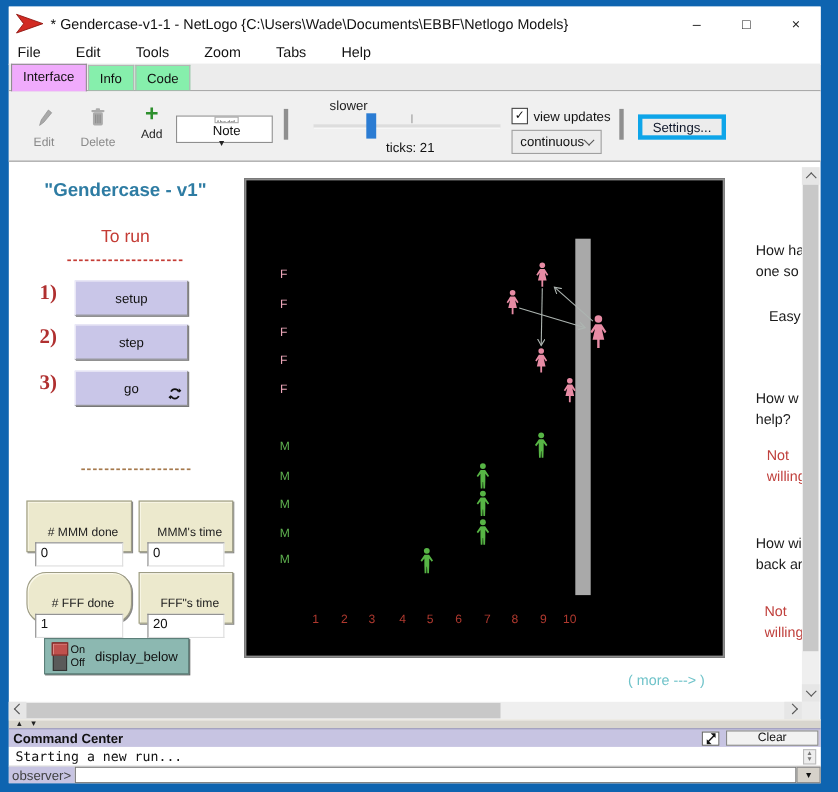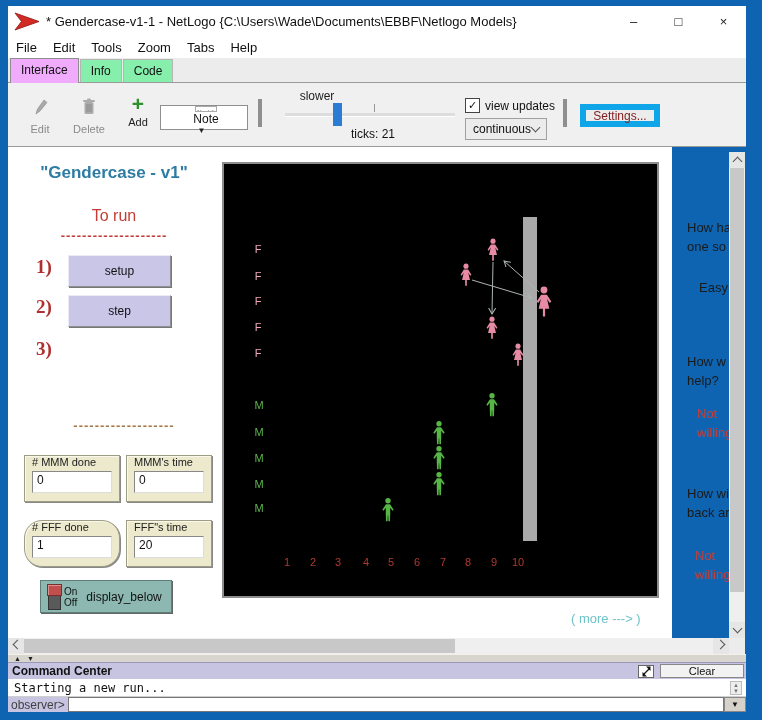--- a/index.html
+++ b/index.html
@@ -1,28 +1,28 @@
 <!DOCTYPE html>
 <html><head>
 <meta charset="utf-8">
 <style>
   html,body{margin:0;padding:0;}
   body{width:762px;height:720px;position:relative;background:#0e64b0;font-family:"Liberation Sans",sans-serif;overflow:hidden;}
-  #app{position:absolute;left:8px;top:6px;width:664px;height:706px;background:#fff;}
+  #app{position:absolute;left:8px;top:6px;width:738px;height:706px;background:#fff;}
   .abs{position:absolute;}
 
   
   #title-bar{left:0;top:0;width:738px;height:30px;background:#fff;display:flex;align-items:center;}
   #nl-logo{width:26px;height:19px;margin-left:6px;}
   #window-title{font-size:13px;color:#111;margin-left:6px;white-space:nowrap;}
   .win-btns{margin-left:auto;display:flex;}
   .win-btn{width:45px;height:30px;display:flex;align-items:center;justify-content:center;font-size:13px;color:#222;}
 
   
-  #menu-bar{left:0;top:30px;width:738px;height:22px;background:#fff;display:flex;align-items:center;border-bottom:1px solid #e3e3e3;}
+  #menu-bar{left:0;top:30px;width:738px;height:22px;background:#fff;display:flex;align-items:center;border-bottom:1px solid #e3e3e3;gap:16px;}
   .menu-item{font-size:13px;color:#111;padding:0 8px;}
   .menu-item:first-child{padding-left:8px;}
 
   
   #tab-bar{left:0;top:52px;width:738px;height:25px;background:#ececec;border-bottom:1px solid #9a9a9a;display:flex;align-items:flex-end;padding-left:2px;box-sizing:border-box;}
   .tab{font-size:12px;color:#111;padding:4px 10px 4px 10px;border:1px solid #b5b5b5;border-bottom:none;background:#86efac;margin-right:1px;position:relative;}
   .tab.active{background:#f0abfc;border-color:#8f8f8f;z-index:2;margin-bottom:-1px;padding-bottom:6px;}
 
   
   #toolbar{left:0;top:77px;width:738px;height:64px;background:#f0f0f0;border-bottom:1px solid #9a9a9a;box-sizing:border-box;}
@@ -41,32 +41,32 @@
   #ticks-counter{left:300px;top:44px;width:130px;text-align:center;font-size:12px;color:#111;}
   #view-updates{left:457px;top:15px;display:flex;align-items:center;}
   #vu-box{width:13px;height:13px;border:1px solid #444;background:#fff;font-size:11px;line-height:12px;text-align:center;color:#111;}
   #vu-label{font-size:12px;color:#111;margin-left:5px;}
   #update-mode{left:457px;top:35px;width:82px;height:22px;background:#ececec;border:1px solid #a0a0a0;display:flex;align-items:center;justify-content:space-between;box-sizing:border-box;padding:0 7px;}
   #update-mode span{font-size:12px;color:#111;}
   .chev{display:inline-block;width:6px;height:6px;border-right:1px solid #555;border-bottom:1px solid #555;transform:rotate(45deg);margin-top:-3px;}
   .chev.up{transform:rotate(-135deg);margin-top:3px;}
   .chev.left{transform:rotate(135deg);margin-left:2px;}
   .chev.right{transform:rotate(-45deg);margin-right:2px;}
-  #settings-btn{left:572px;top:21px;width:80px;height:23px;background:#ececec;border:6px solid #0ea5e9;font-size:12px;color:#7f1d1d;display:flex;align-items:center;justify-content:center;box-sizing:border-box;}
+  #settings-btn{left:572px;top:21px;width:80px;height:23px;background:#ececec;border:4px solid #0ea5e9;font-size:12px;color:#0f172a;display:flex;align-items:center;justify-content:center;box-sizing:border-box;}
 
   
   #panel-title{left:10px;top:157px;width:192px;text-align:center;font-size:17px;font-weight:bold;color:#2e7ca3;}
   #to-run-heading{left:10px;top:201px;width:192px;text-align:center;font-size:16px;color:#c43c35;}
   #to-run-dashes{left:10px;top:222px;width:192px;text-align:center;font-size:13px;font-weight:bold;letter-spacing:1px;color:#c43c35;}
   .step-num{position:absolute;left:28px;width:28px;font-family:"Liberation Serif",serif;font-weight:bold;font-size:19px;color:#b03030;}
   .nl-btn{position:absolute;left:60px;width:103px;height:32px;background:#c9c6e8;border:1px solid #8f8f8f;border-top-color:#eceaf7;border-left-color:#eceaf7;box-shadow:1px 1px 0 #777;font-size:12px;color:#111;display:flex;align-items:center;justify-content:center;box-sizing:border-box;}
   #results-heading{left:20px;top:390px;width:192px;text-align:center;font-size:16px;font-weight:600;color:#a5794d;}
   #results-dashes{left:20px;top:412px;width:192px;text-align:center;font-size:13px;font-weight:bold;letter-spacing:1px;color:#a5794d;}
   .monitor{position:absolute;background:#ece9cd;border:1px solid #9d9c85;box-shadow:inset 1px 1px 0 #faf8ea,1px 1px 0 #888;box-sizing:border-box;}
-  .monitor .mlabel{font-size:11px;color:#222;margin:0 0 0 7px;}
+  .monitor .mlabel{font-size:11px;color:#222;margin:22px 0 0 7px;text-align:center;}
   .monitor .mval{background:#fff;border:1px solid #888;border-bottom-color:#ddd;border-right-color:#ddd;height:18px;margin:3px 7px 0 7px;font-size:12px;color:#111;padding:1px 4px;box-sizing:content-box;}
   #switch{left:32px;top:574px;width:132px;height:33px;background:#8cb8b1;border:1px solid #5c7f79;box-shadow:1px 1px 0 #666;display:flex;align-items:center;box-sizing:border-box;}
   #sw-track{width:11px;height:24px;background:#5a5a5a;border:1px solid #333;margin-left:7px;position:relative;}
   #sw-knob{position:absolute;top:-1px;left:-2px;width:13px;height:10px;background:#c0504d;border:1px solid #7a2e2c;box-shadow:inset 1px 1px 0 #e0908d;}
   #sw-labels{font-size:10px;line-height:11px;color:#111;margin-left:3px;}
   #switch-name{font-size:12px;color:#111;margin-left:9px;}
 
   
   #view-frame{left:214px;top:156px;width:437px;height:436px;border:2px solid #8d8d8d;background:#000;box-sizing:border-box;}
 
@@ -182,20 +182,29 @@
 
   <div id="panel-title" class="abs">"Gendercase - v1"</div>
   <div id="to-run-heading" class="abs">To run</div>
   <div id="to-run-dashes" class="abs">--------------------</div>
 
   <div class="step-num abs" style="top:250px;">1)</div>
   <div class="nl-btn abs" style="top:249px;">setup</div>
   <div class="step-num abs" style="top:290px;">2)</div>
   <div class="nl-btn abs" style="top:289px;">step</div>
   <div class="step-num abs" style="top:332px;">3)</div>
+  <div class="nl-btn abs" style="top:331px;">
+    <span>go</span>
+    <svg width="12" height="12" viewBox="0 0 12 12" style="position:absolute;right:5px;bottom:4px;">
+      <path d="M2.5 4 A3.8 3.8 0 0 1 9.5 4" fill="none" stroke="#111" stroke-width="1.6"></path>
+      <path d="M9.5 8 A3.8 3.8 0 0 1 2.5 8" fill="none" stroke="#111" stroke-width="1.6"></path>
+      <path d="M9.5 1 L9.5 5 L12 3.2 Z" fill="#111"></path>
+      <path d="M2.5 7 L2.5 11 L0 9.2 Z" fill="#111"></path>
+    </svg>
+  </div>
 
   <div id="results-dashes" class="abs">-------------------</div>
 
   <div class="monitor" style="left:16px;top:449px;width:96px;height:47px;">
     <div class="mlabel"># MMM done</div>
     <div class="mval">0</div>
   </div>
   <div class="monitor" style="left:118px;top:449px;width:86px;height:47px;">
     <div class="mlabel">MMM's time</div>
     <div class="mval">0</div>

